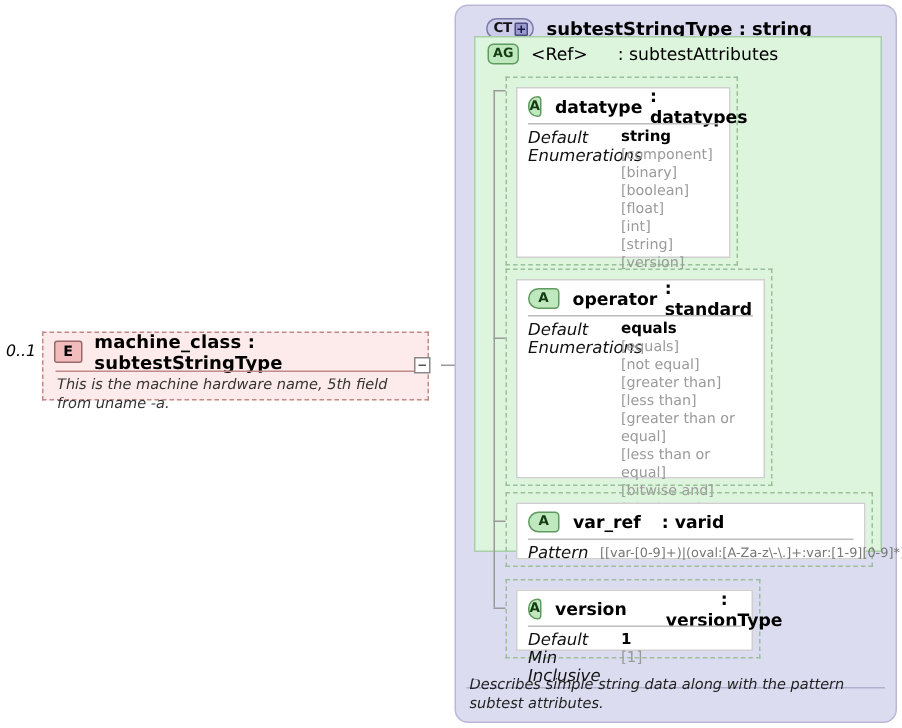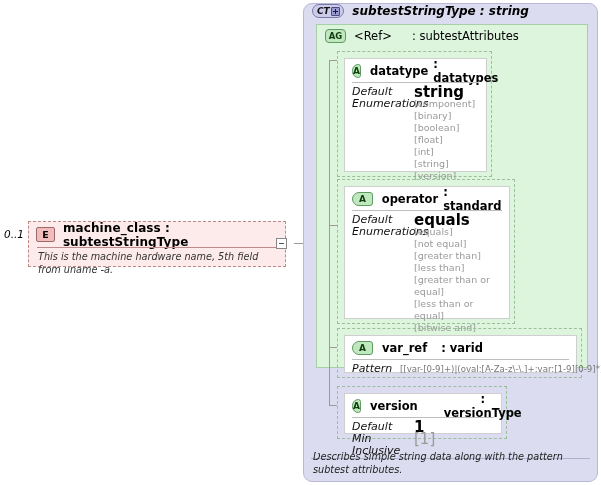--- a/index.html
+++ b/index.html
@@ -63,22 +63,22 @@
 
   
   #ct-container{
     left:303px;top:3px;width:295px;height:479px;
     background:#dcdcf0;
     border:1px solid #b9b9d6;
     border-radius:9px;
     box-sizing:border-box;
   }
   #ct-header{
-    position:absolute;left:0;top:0;height:22px;right:0;
-    display:flex;align-items:flex-start;font-style:italic;
+    position:absolute;left:12px;top:0;height:22px;right:0;
+    display:flex;align-items:flex-end;
   }
   .badge-ct{
     margin-left:8px;
     height:14px;padding:0 3px 0 4px;
     border:1px solid #7a7aa8;
     background:#ccccea;
     border-radius:7px;
     display:flex;align-items:center;gap:2px;
     box-sizing:border-box;
   }
@@ -169,21 +169,21 @@
   }
   .facets{
     position:absolute;left:7px;top:27px;right:4px;
   }
   .facet-row{display:flex;line-height:12px;}
   .facet-label{
     width:62px;flex:none;
     font-size:11px;font-style:italic;color:#111;
   }
   .facet-val{
-    font-size:15px;font-weight:bold;color:#000;
+    font-size:10px;font-weight:bold;color:#000;
   }
   .facet-val.dim{font-weight:normal;color:#9a9a9a;}
   .enum-list{margin-left:62px;}
   .enum-item{
     font-size:9.5px;color:#9a9a9a;line-height:12px;
   }
   .pattern-val{
     font-size:8.6px;color:#777;font-family:"DejaVu Sans","Liberation Sans",sans-serif;
     white-space:nowrap;
   }

